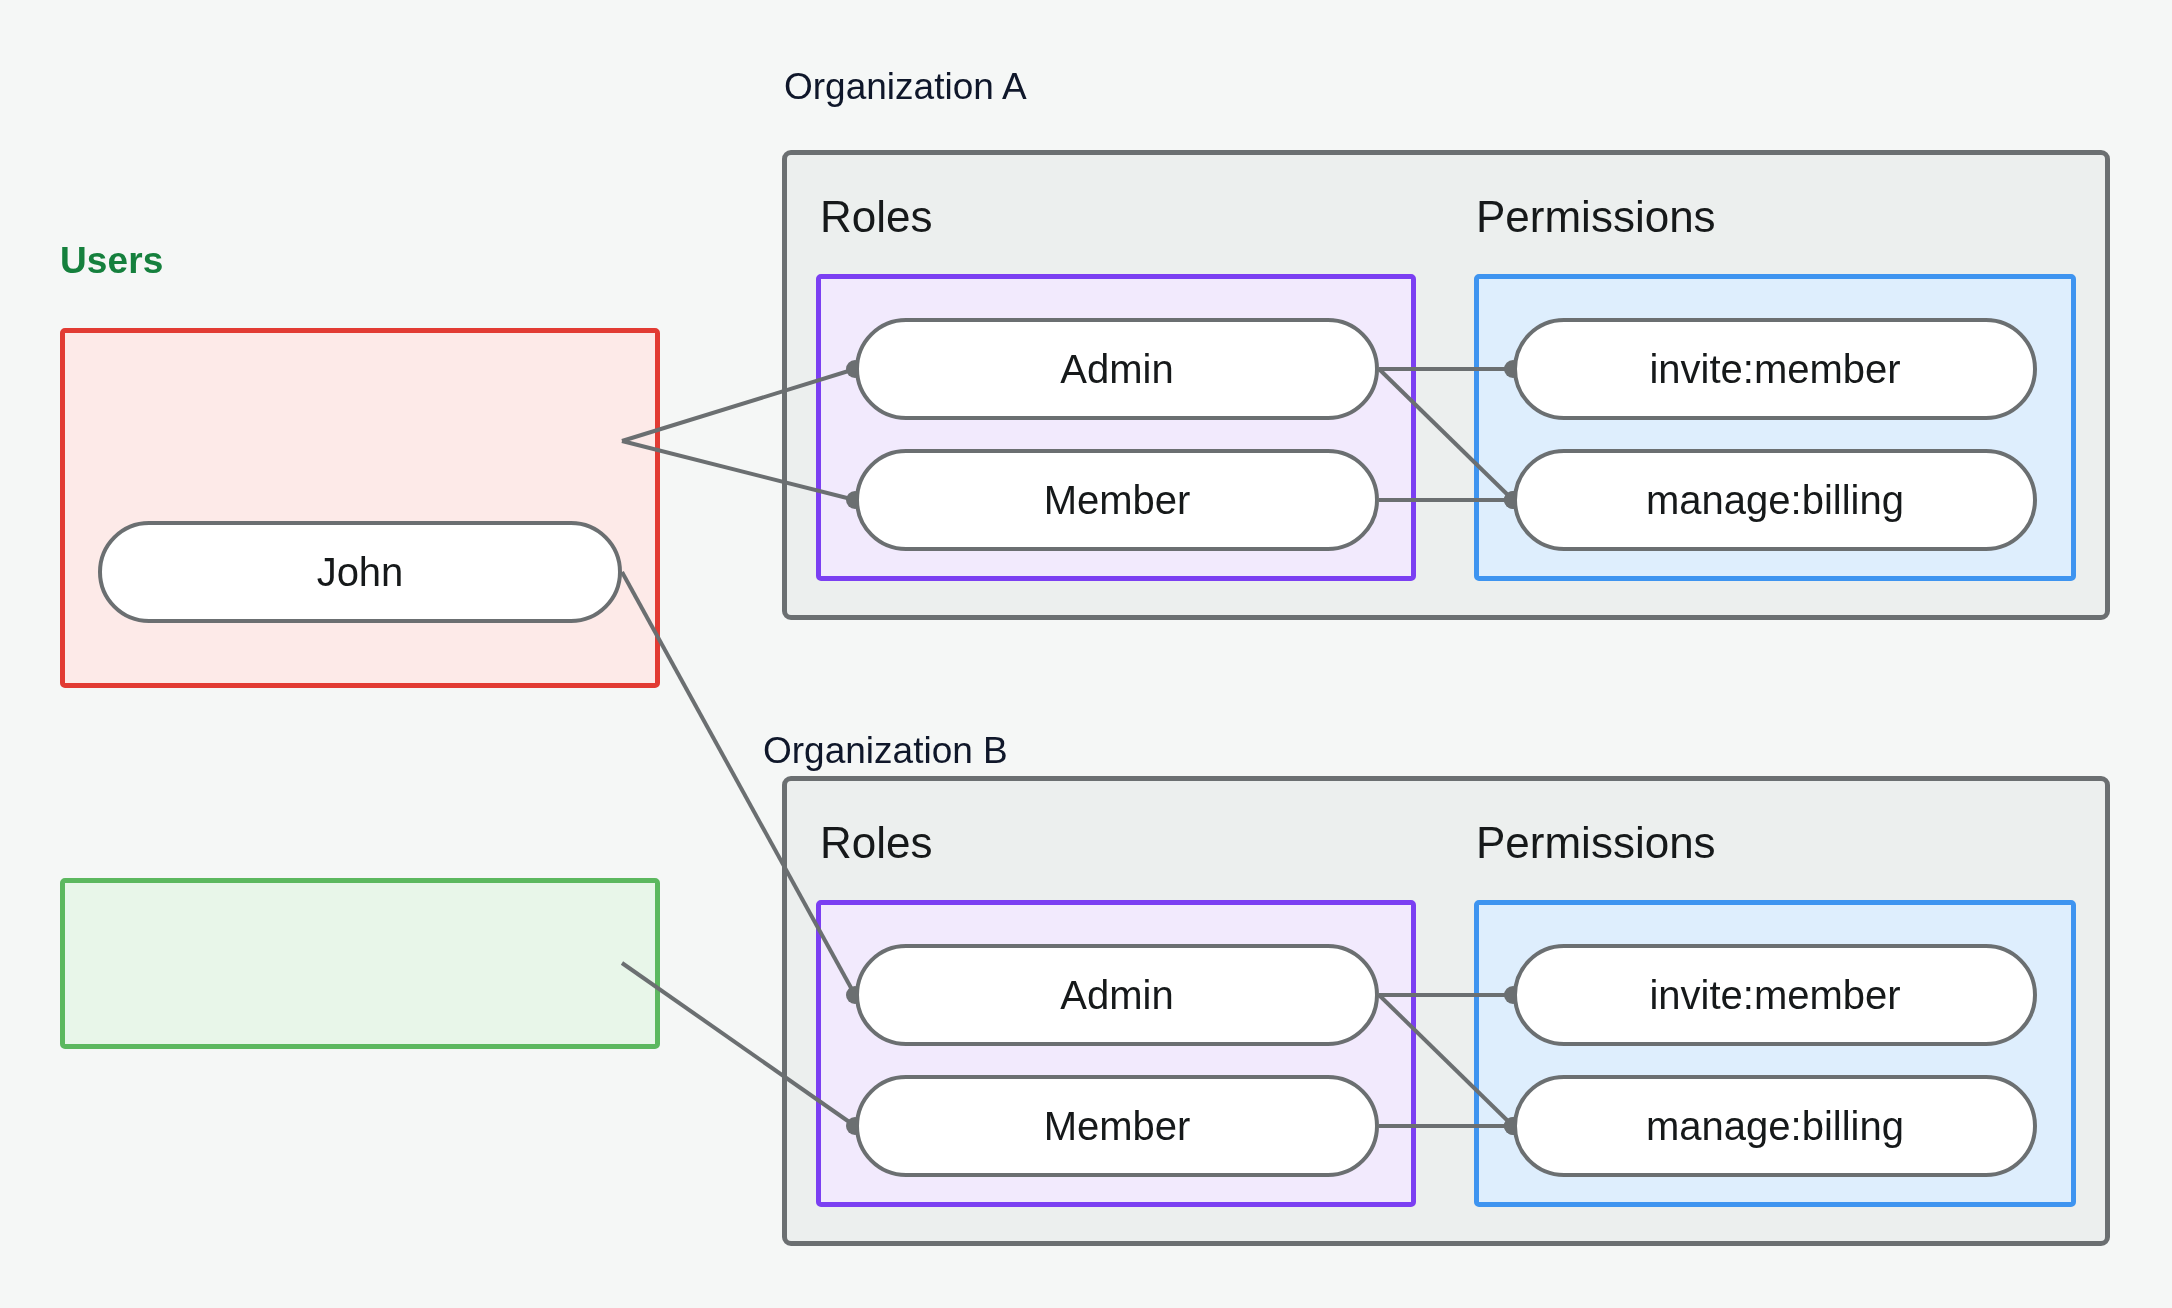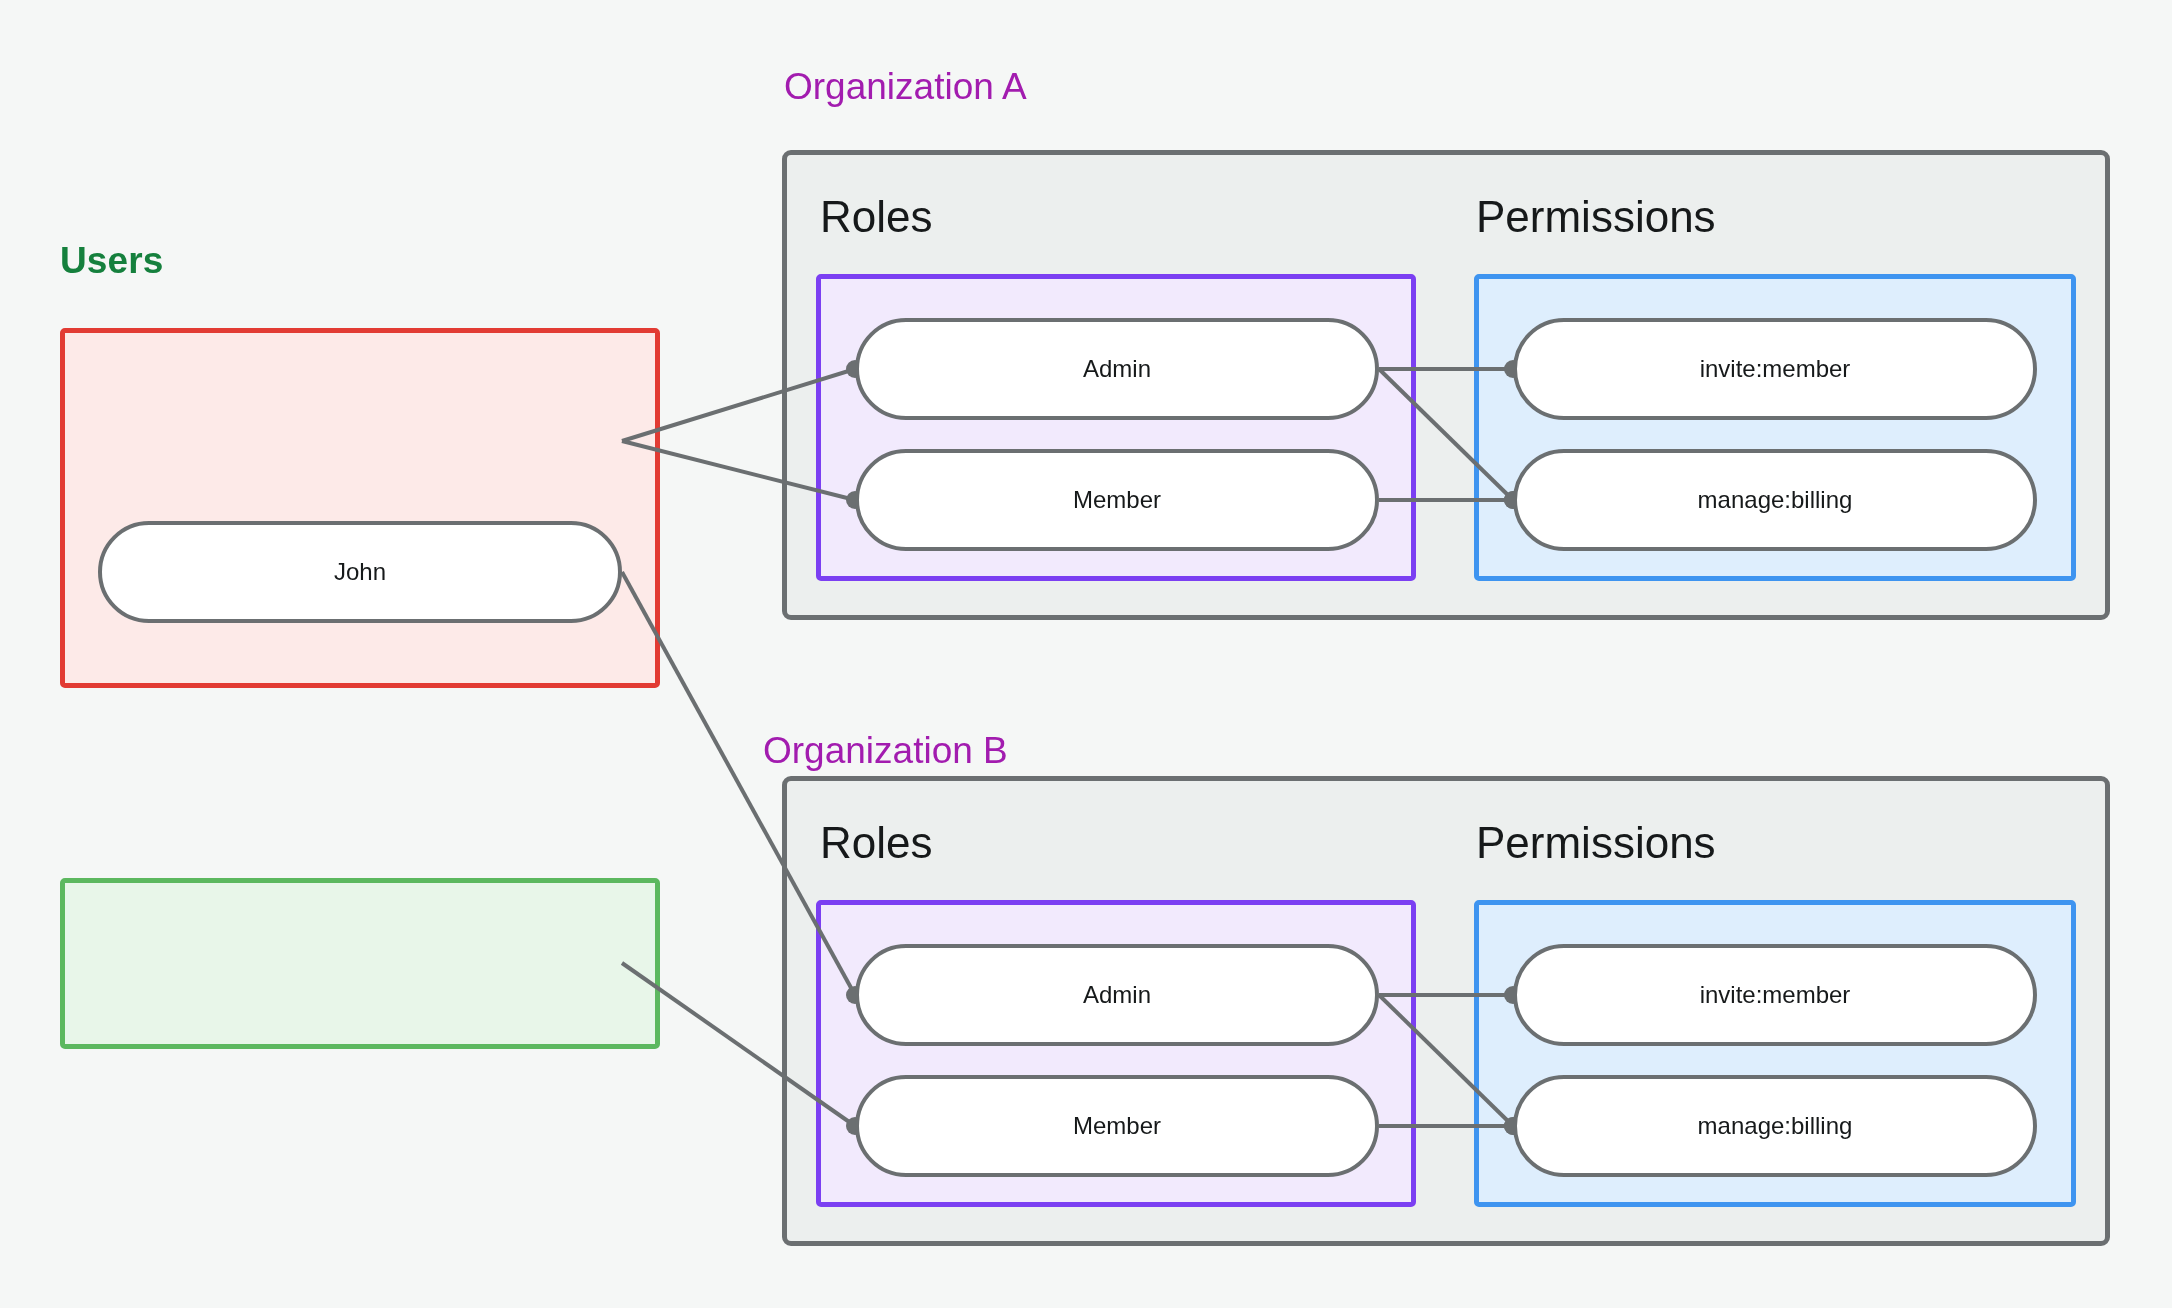--- a/index.html
+++ b/index.html
@@ -19,21 +19,21 @@
     font-weight:700;
     color:#15803d;
     letter-spacing:.1px;
     white-space:nowrap;
     z-index:2;
   }
   .org-label{
     position:absolute;
     font-size:37px;
     font-weight:400;
-    color:#a21caf;
+    color:#0f172a;
     white-space:nowrap;
     z-index:2;
   }
   .sub-label{
     position:absolute;
     font-size:44px;
     font-weight:400;
     color:#16191a;
     white-space:nowrap;
     z-index:4;
@@ -46,21 +46,21 @@
   .box.roles{border:5px solid #7b3ff2;background:#f2eafd;border-radius:5px;z-index:3;}
   .box.perms{border:5px solid #3e94f0;background:#deeefd;border-radius:5px;z-index:3;}
 
   .pill{
     position:absolute;
     box-sizing:border-box;
     background:#ffffff;
     border:4px solid #6b6f71;
     border-radius:999px;
     display:flex;align-items:center;justify-content:center;
-    font-size:24px;
+    font-size:40px;
     color:#16191a;
     z-index:6;
     white-space:nowrap;
   }
 </style>
 </head>
 <body>
 
 <div id="stage">
 

